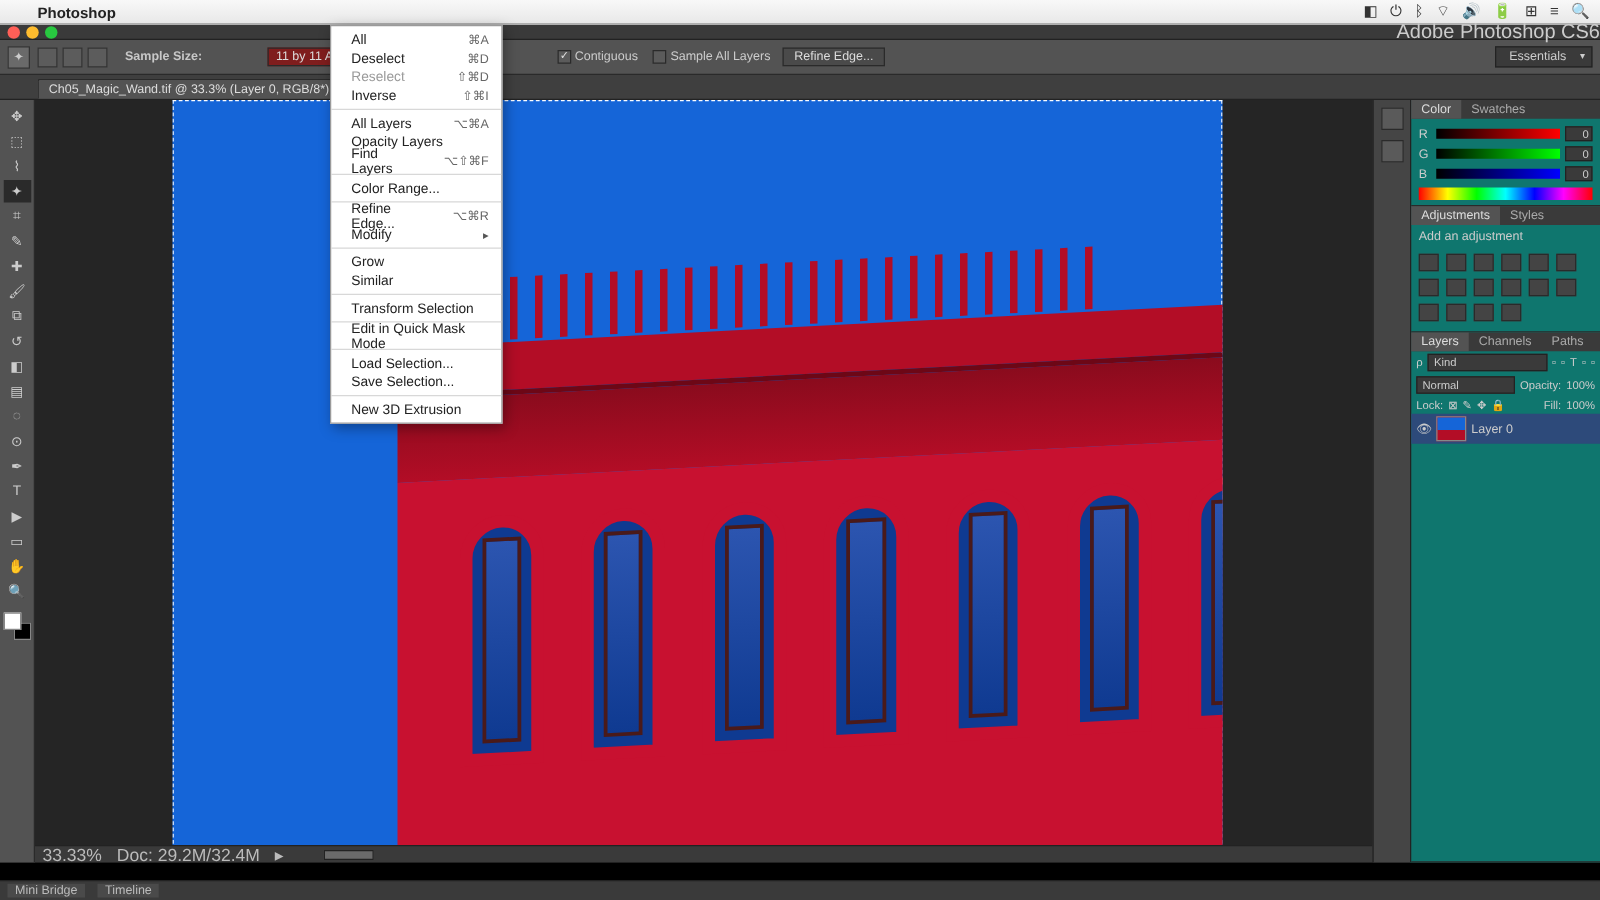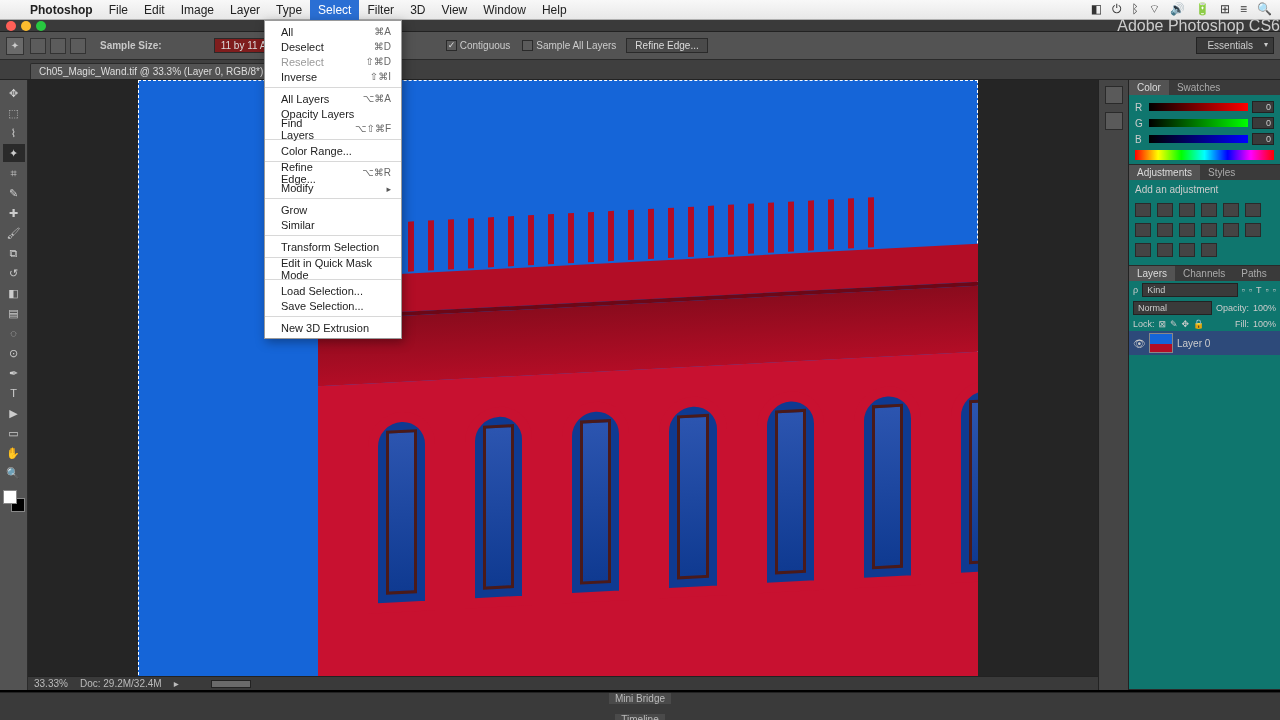--- a/index.html
+++ b/index.html
@@ -50,21 +50,21 @@
 .canvas { position:absolute; left:110px; top:0; width:840px; height:600px; background:#1565d8; overflow:hidden; }
 .building { position:absolute; left:180px; top:180px; right:-40px; bottom:-40px; transform: skewY(-3deg); }
 .roofline { height:38px; background:#b30d26; display:flex; align-items:flex-end; gap:14px; padding-left:10px; }
 .spike { width:6px; height:50px; background:#b30d26; position:relative; top:-40px; }
 .cornice { height:70px; background:linear-gradient(#8a0b1d,#b30d26); border-top:4px solid #6d0716;}
 .wall { height:400px; background:#c81130; display:flex; gap:30px; padding:30px 0 0 50px; }
 .arch { width:72px; height:200px; background:#0f3a91; border:10px solid #c81130; border-top-left-radius:40px; border-top-right-radius:40px; position:relative;}
 .arch:before{content:""; position:absolute; left:-10px; right:-10px; top:-10px; height:50px; background:#fff; border-top-left-radius:45px; border-top-right-radius:45px; z-index:-1;}
 .arch .frame{position:absolute; inset:8px; border:3px solid #4a1a1a; background:linear-gradient(#2c55b0,#0f3a91);}
 .marquee { position:absolute; inset:0; border:1px dashed #fff; pointer-events:none; }
-.scroll-h { position:absolute; left:0; right:0; bottom:0; height:14px; background:#3a3a3a; border-top:1px solid #222; display:flex; align-items:center; font-size:10px; color:#bbb; padding:0 6px; gap:12px;}
+.scroll-h { position:absolute; left:0; right:0; bottom:0; height:14px; background:#3a3a3a; border-top:1px solid #222; display:flex; align-items:center; font-size:14px; color:#bbb; padding:0 6px; gap:12px;}
 .scroll-h .thumb { width:40px; height:8px; background:#6a6a6a; border:1px solid #222; margin-left:20px;}
 
 
 .rightcol { width:30px; background:#454545; border-left:1px solid #222; display:flex; flex-direction:column; align-items:center; padding-top:6px; gap:8px;}
 .rc-ic { width:18px; height:18px; background:#5a5a5a; border:1px solid #2a2a2a; }
 
 
 .panels { width:152px; background:#0f766e; border-left:1px solid #222; display:flex; flex-direction:column; font-size:10px; color:#ccc;}
 .panel { border-bottom:1px solid #2a2a2a; }
 .ptabs { display:flex; background:#3a3a3a; }
@@ -82,50 +82,37 @@
 .adj-icons { display:flex; flex-wrap:wrap; gap:6px; padding:4px 0;}
 .adj-icons span{ width:16px; height:14px; background:#444; border:1px solid #2a2a2a;}
 .layer-controls { display:flex; align-items:center; gap:4px; padding:2px 4px; font-size:9px;}
 .layer-controls .dd2 { flex:1; background:#3a3a3a; border:1px solid #222; padding:1px 4px;}
 .layer-row { display:flex; align-items:center; gap:4px; background:#2d4a7a; padding:2px 4px;}
 .layer-row .eye { width:12px; text-align:center;}
 .layer-row .thumb { width:24px; height:20px; background:#b30d26; border:1px solid #888; position:relative;}
 .layer-row .thumb:before{content:""; position:absolute; top:0;left:0;right:0;height:10px;background:#1565d8;}
 
 
-.bottombar { position:absolute; left:0; right:0; bottom:0; height:28px; background:#3a3a3a; display:flex; align-items:center; font-size:10px; color:#bbb; padding:0 6px; gap:10px; border-top:1px solid #222;flex-direction:column;}
+.bottombar { position:absolute; left:0; right:0; bottom:0; height:16px; background:#3a3a3a; display:flex; align-items:center; font-size:10px; color:#bbb; padding:0 6px; gap:10px; border-top:1px solid #222;}
 .bottombar .btab { background:#4a4a4a; padding:0 6px;}
 
 
 .menu { position:absolute; top:20px; left:264px; width:138px; background:#fff; border:1px solid #9a9a9a; box-shadow:2px 3px 10px rgba(0,0,0,.35); font-size:11px; color:#222; padding:3px 0; z-index:100;}
 .menu .row { display:flex; justify-content:space-between; padding:1px 10px 1px 16px; height:15px; align-items:center;gap:19px;}
 .menu .row.disabled { color:#9a9a9a; }
 .menu .sep { height:1px; background:#d8d8d8; margin:3px 0;}
 .menu .sc { color:#666; font-size:10px;}
 .menu .arrow:after { content:"▸"; font-size:9px; color:#555;}
 </style>
 </head>
 <body>
 
 <div class="mac-menubar">
   <div class="apple"></div>
   <div class="appname">Photoshop</div>
-  <div id="menubar-items" style="display:flex">
-      <div class="mitem">File</div>
-      <div class="mitem">Edit</div>
-      <div class="mitem">Image</div>
-      <div class="mitem">Layer</div>
-      <div class="mitem">Type</div>
-      <div class="mitem active">Select</div>
-      <div class="mitem">Filter</div>
-      <div class="mitem">3D</div>
-      <div class="mitem">View</div>
-      <div class="mitem">Window</div>
-      <div class="mitem">Help</div>
-    </div>
   <div class="right">
     <span>◧</span>
     <span>⏻</span>
     <span>ᛒ</span>
     <span>⌔</span>
     <span>🔊</span>
     <span>🔋</span>
     <span>⊞</span>
     <span>≡</span>
     <span>🔍</span>

